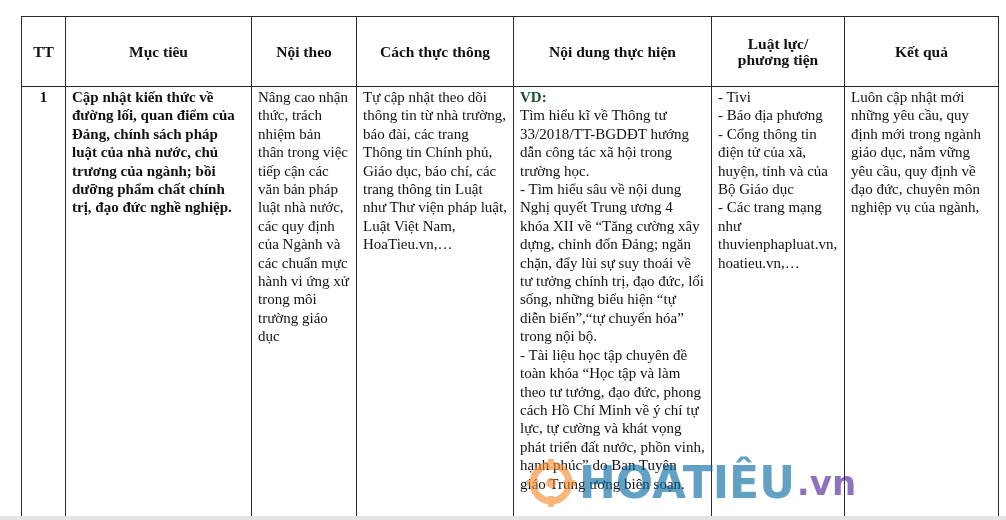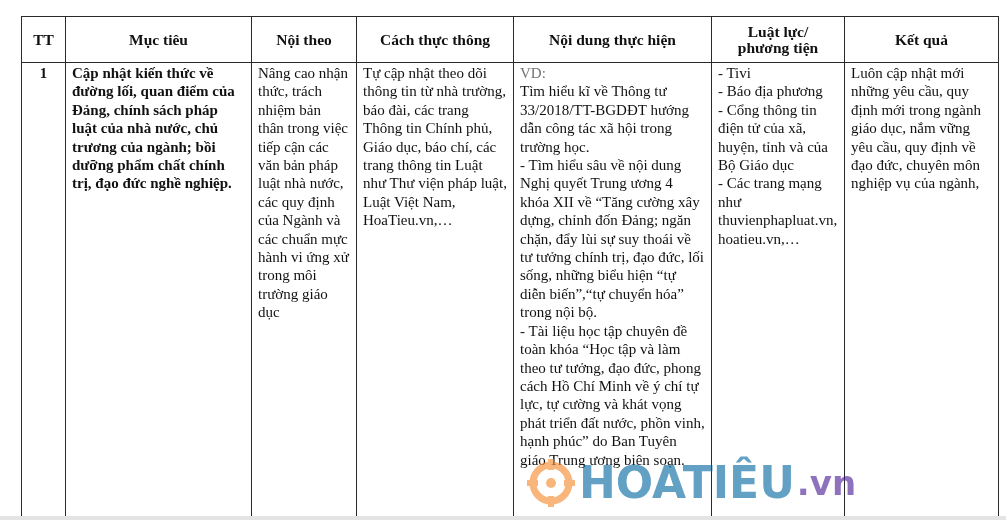--- a/index.html
+++ b/index.html
@@ -37,40 +37,40 @@
       vertical-align: top;
       padding: 0 6px;
     }
     table.plan th {
       height: 37px;
       vertical-align: middle;
       text-align: center;
       font-weight: bold;
       font-size: 15.5px;
       line-height: 16px;
-      padding: 4px 4px;
+      padding: 16px 4px;
     }
     table.plan td {
       font-size: 15px;
       line-height: 18.4px;
       height: 480px;
       padding-top: 1px;
     }
     td.tt {
       text-align: center;
       font-weight: bold;
     }
     td.muc-tieu {
       font-weight: bold;
       font-size: 15.2px;
       line-height: 18.4px;
     }
     .vd {
-      color: #737373;
-      font-weight: normal;
+      color: #14532d;
+      font-weight: bold;
     }
     .line { display: block; }
     .watermark {
       position: absolute;
       left: 527px;
       top: 455px;
       height: 56px;
       display: flex;
       align-items: center;
       opacity: 0.62;

